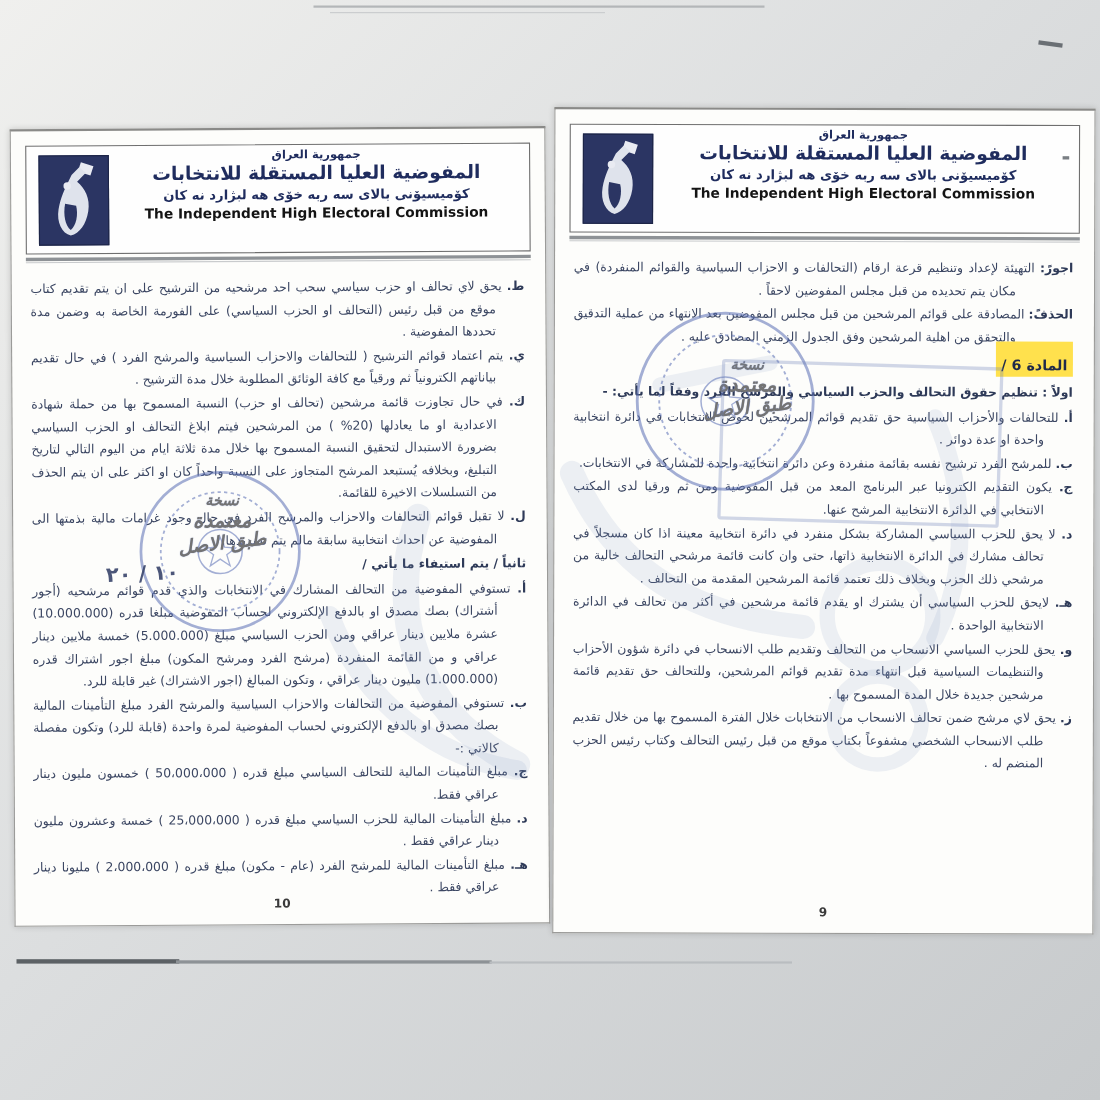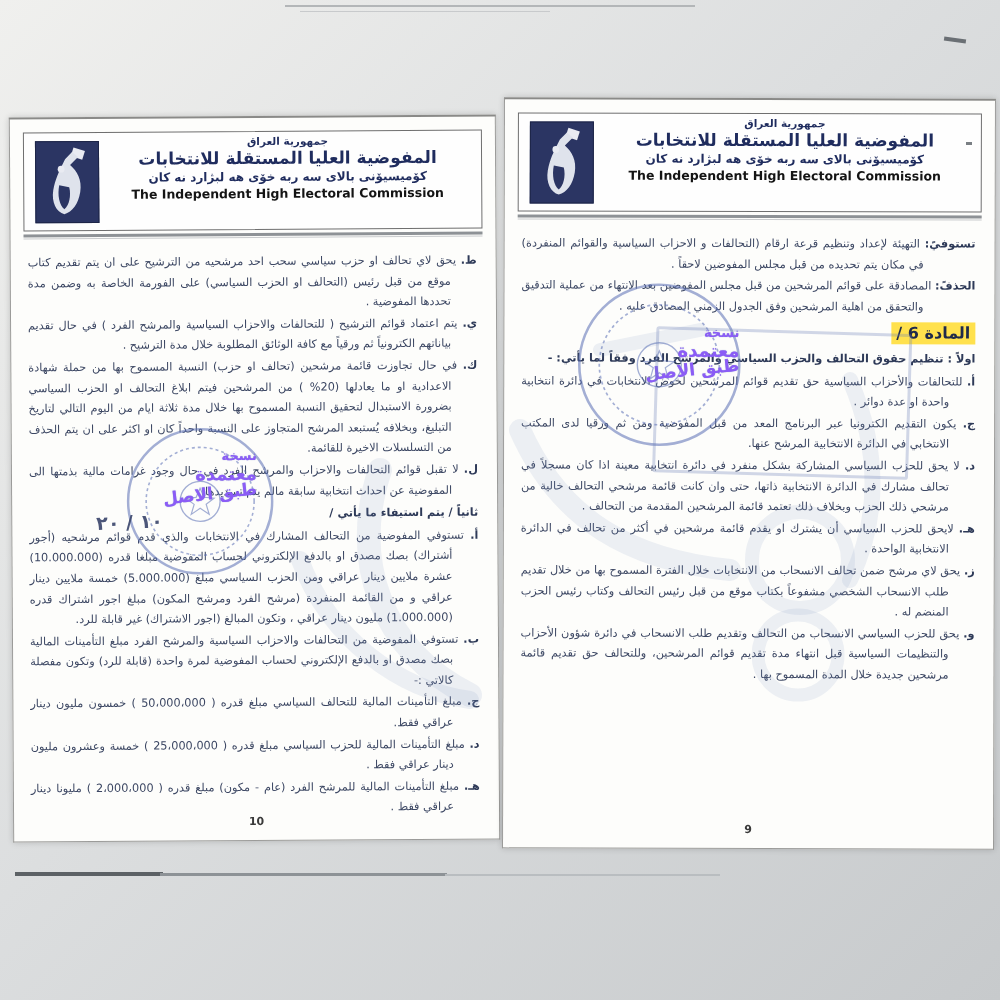--- a/index.html
+++ b/index.html
@@ -31,31 +31,31 @@
   .body{
     direction:rtl;margin:14px 19px 0 17px;color:#3c4763;font-size:11.3px;line-height:20.6px;
     text-align:justify;
   }
   .item{padding-right:26px;text-indent:-26px;margin-bottom:1px;}
   .item.top{padding-right:52px;text-indent:-52px;}
   .marker{font-weight:bold;color:#2e3a58;}
   .sec-heading{font-weight:bold;color:#2e3a58;margin:2px 0 2px 0;}
   .article-row{margin:6px 0 3px 0;}
   .hl{
-    background:#ffe14d;color:#1f2a4a;font-weight:bold;padding:1px 5px 2px 5px;font-size:16px;
+    background:#ffe14d;color:#1f2a4a;font-weight:bold;padding:15px 5px 2px 5px;font-size:13px;
   }
   .first-clause{font-weight:bold;color:#2e3a58;margin-bottom:2px;}
   .pageno{
     position:absolute;bottom:12px;left:0;right:0;text-align:center;font-size:11px;font-weight:bold;
     color:#3a3a3a;direction:ltr;
   }
   
   .stamp-svg{position:absolute;opacity:.55;pointer-events:none;}
   .handwriting{
-    position:absolute;color:#8b5cf6;font-weight:bold;direction:rtl;text-align:right;
+    position:absolute;color:#737373;font-weight:bold;font-style:italic;direction:rtl;text-align:center;
     text-shadow:0 0 1px rgba(70,95,180,.55);pointer-events:none;
   }
   .handwriting .hw1{font-size:13px;letter-spacing:3px;}
   .handwriting .hw2{font-size:18px;letter-spacing:2px;}
   .handwriting .hw3{font-size:17px;transform:rotate(-6deg);}
   .ghost-rect{
     position:absolute;border:3px solid rgba(105,125,182,.30);border-radius:3px;pointer-events:none;
   }
   .margin-note{
     position:absolute;direction:ltr;color:#39456b;font-size:19px;font-weight:bold;
@@ -137,34 +137,35 @@
       <div class="h-ar">المفوضية العليا المستقلة للانتخابات</div>
       <div class="h-ku">كۆميسيۆنى بالاى  سه ربه خۆى هه لبژارد نه كان</div>
       <div class="h-en">The Independent High Electoral Commission</div>
     </div>
   </div>
   <div class="hdr-rule"></div>
   <div class="hdr-rule2"></div>
 
   <div class="body">
     <div>
-        <div class="item top"><span class="marker">تستوفيً:</span> التهيئة لإعداد وتنظيم قرعة ارقام (التحالفات و الاحزاب السياسية والقوائم المنفردة) في مكان يتم تحديده من قبل مجلس المفوضين لاحقاً .</div>
+        <div class="item top"><span class="marker">اجورً:</span> التهيئة لإعداد وتنظيم قرعة ارقام (التحالفات و الاحزاب السياسية والقوائم المنفردة) في مكان يتم تحديده من قبل مجلس المفوضين لاحقاً .</div>
         <div class="item top"><span class="marker">الحذفً:</span> المصادقة على قوائم المرشحين من قبل مجلس المفوضين بعد الانتهاء من عملية التدقيق والتحقق من اهلية المرشحين وفق الجدول الزمني المصادق عليه .</div>
       </div>
     <div class="article-row">
       <span class="hl">المادة 6 /</span>
     </div>
     <div class="first-clause">اولاً : تنظيم حقوق التحالف والحزب السياسي والمرشح الفرد وفقاً  لما يأتي: -</div>
     <div>
         <div class="item"><span class="marker">أ.</span> للتحالفات والأحزاب السياسية حق تقديم قوائم المرشحين لخوض الانتخابات في دائرة انتخابية واحدة او عدة دوائر .</div>
+        <div class="item"><span class="marker">ب.</span> للمرشح الفرد ترشيح نفسه بقائمة منفردة وعن دائرة انتخابية واحدة للمشاركة في الانتخابات.</div>
         <div class="item"><span class="marker">ج.</span> يكون التقديم الكترونيا عبر البرنامج المعد من قبل المفوضية ومن ثم ورقيا لدى المكتب الانتخابي في الدائرة الانتخابية المرشح عنها.</div>
         <div class="item"><span class="marker">د.</span> لا يحق للحزب السياسي المشاركة بشكل منفرد في دائرة انتخابية معينة اذا كان مسجلاً في تحالف مشارك في الدائرة الانتخابية ذاتها، حتى وان كانت قائمة مرشحي التحالف خالية من مرشحي ذلك الحزب وبخلاف ذلك تعتمد قائمة المرشحين المقدمة من التحالف .</div>
         <div class="item"><span class="marker">هـ.</span> لايحق للحزب السياسي أن يشترك او يقدم قائمة مرشحين في أكثر من تحالف في الدائرة الانتخابية الواحدة .</div>
+        <div class="item"><span class="marker">و.</span> يحق للحزب السياسي الانسحاب من التحالف وتقديم طلب الانسحاب في دائرة شؤون الأحزاب والتنظيمات السياسية قبل انتهاء مدة تقديم قوائم المرشحين، وللتحالف حق تقديم قائمة مرشحين جديدة خلال المدة المسموح بها .</div>
         <div class="item"><span class="marker">ز.</span> يحق لاي مرشح ضمن تحالف الانسحاب من الانتخابات خلال الفترة المسموح بها من خلال تقديم طلب الانسحاب الشخصي مشفوعاً  بكتاب موقع من قبل رئيس التحالف وكتاب رئيس الحزب المنضم له .</div>
-        <div class="item"><span class="marker">و.</span> يحق للحزب السياسي الانسحاب من التحالف وتقديم طلب الانسحاب في دائرة شؤون الأحزاب والتنظيمات السياسية قبل انتهاء مدة تقديم قوائم المرشحين، وللتحالف حق تقديم قائمة مرشحين جديدة خلال المدة المسموح بها .</div>
       </div>
   </div>
 
   <div class="pageno">9</div>
 
   <svg class="stamp-svg" style="left:60px;top:175px;" width="190" height="180" viewBox="0 0 190 180">
     <circle cx="95" cy="90" r="80" fill="none" stroke="#5a6fb5" stroke-width="2.6"></circle>
     <circle cx="95" cy="90" r="60" fill="none" stroke="#5a6fb5" stroke-width="1.7" stroke-dasharray="3 3"></circle>
     <circle cx="95" cy="90" r="22" fill="none" stroke="#5a6fb5" stroke-width="1.4"></circle>
     <path d="M95 76 L99 86 L110 87 L101 93 L104 104 L95 98 L86 104 L89 93 L80 87 L91 86 Z" fill="none" stroke="#5a6fb5" stroke-width="1.2"></path>

